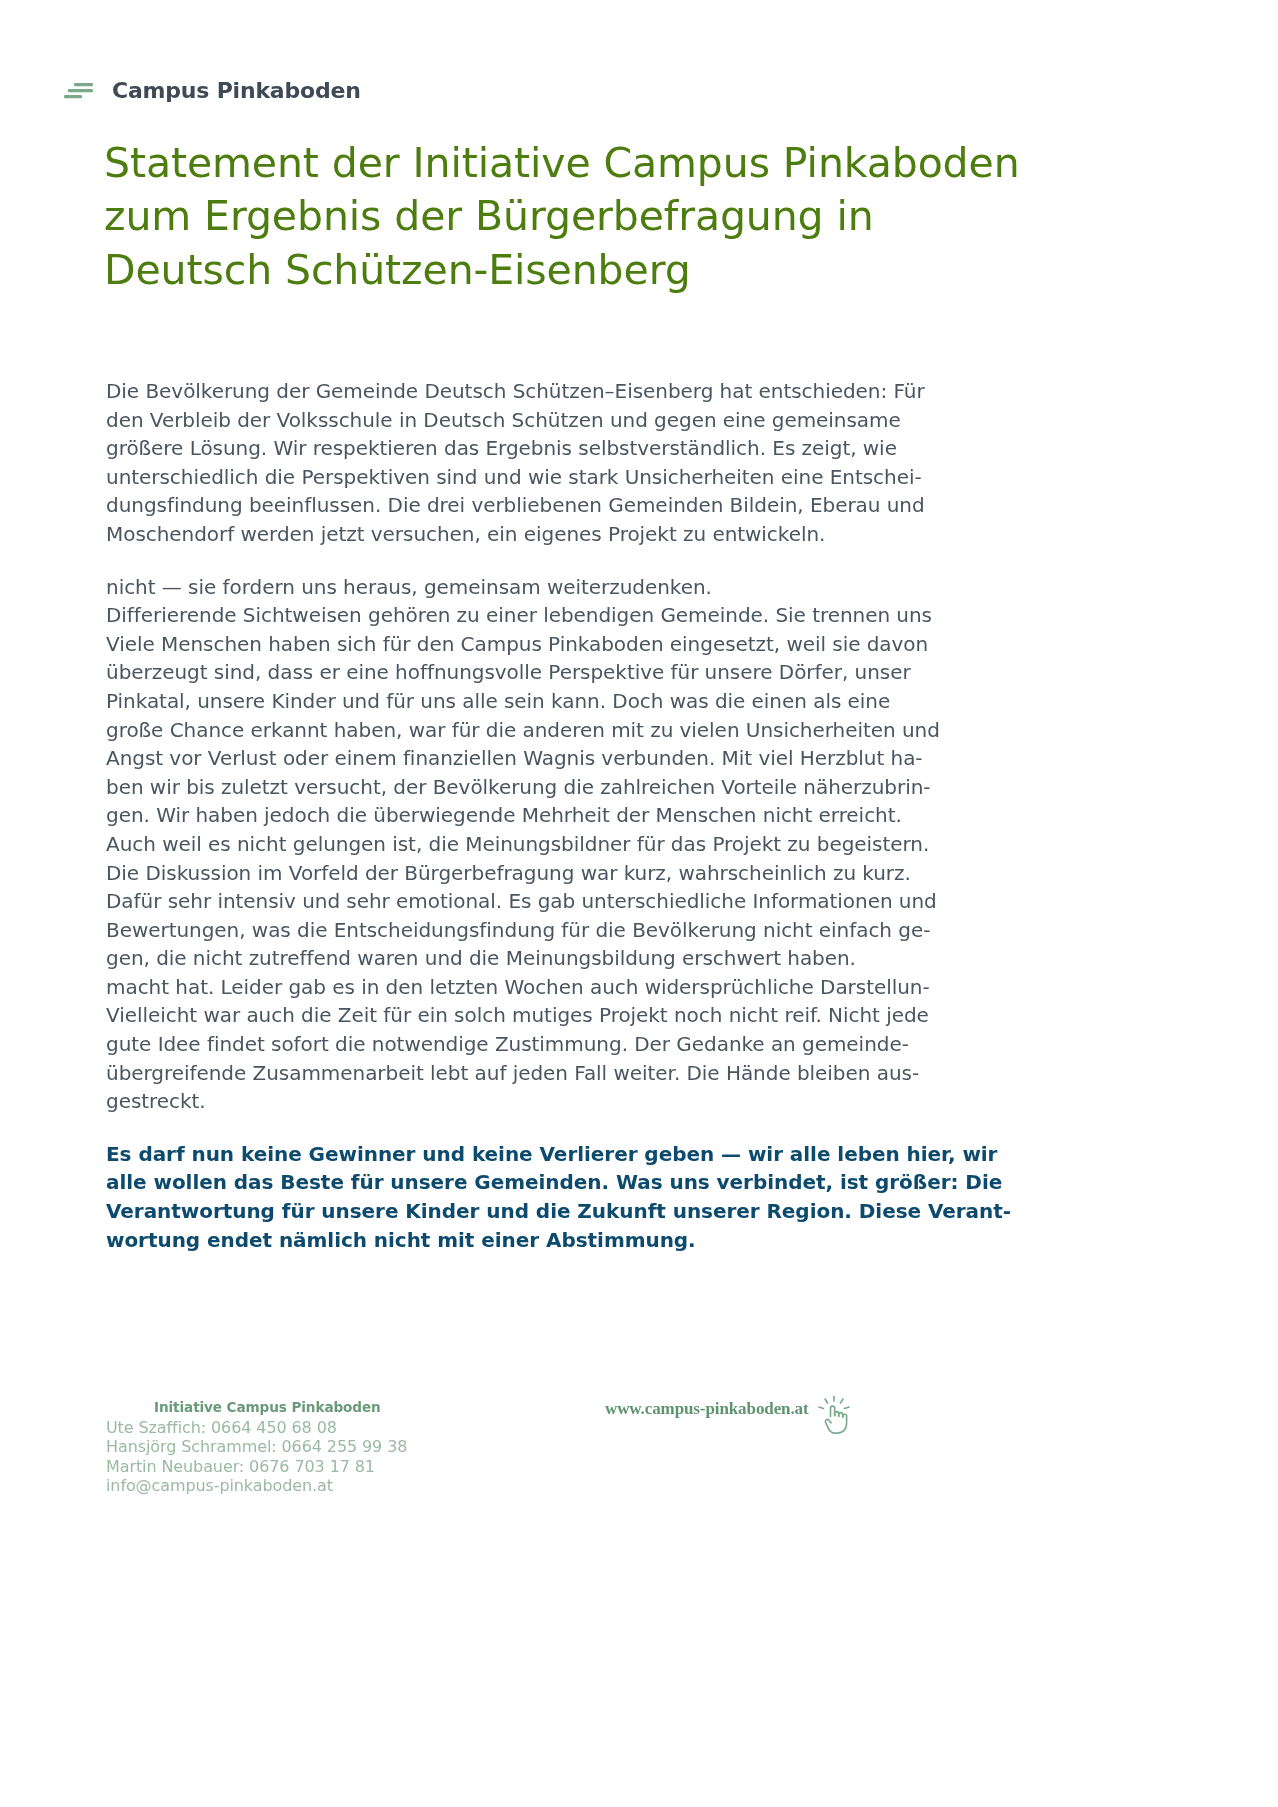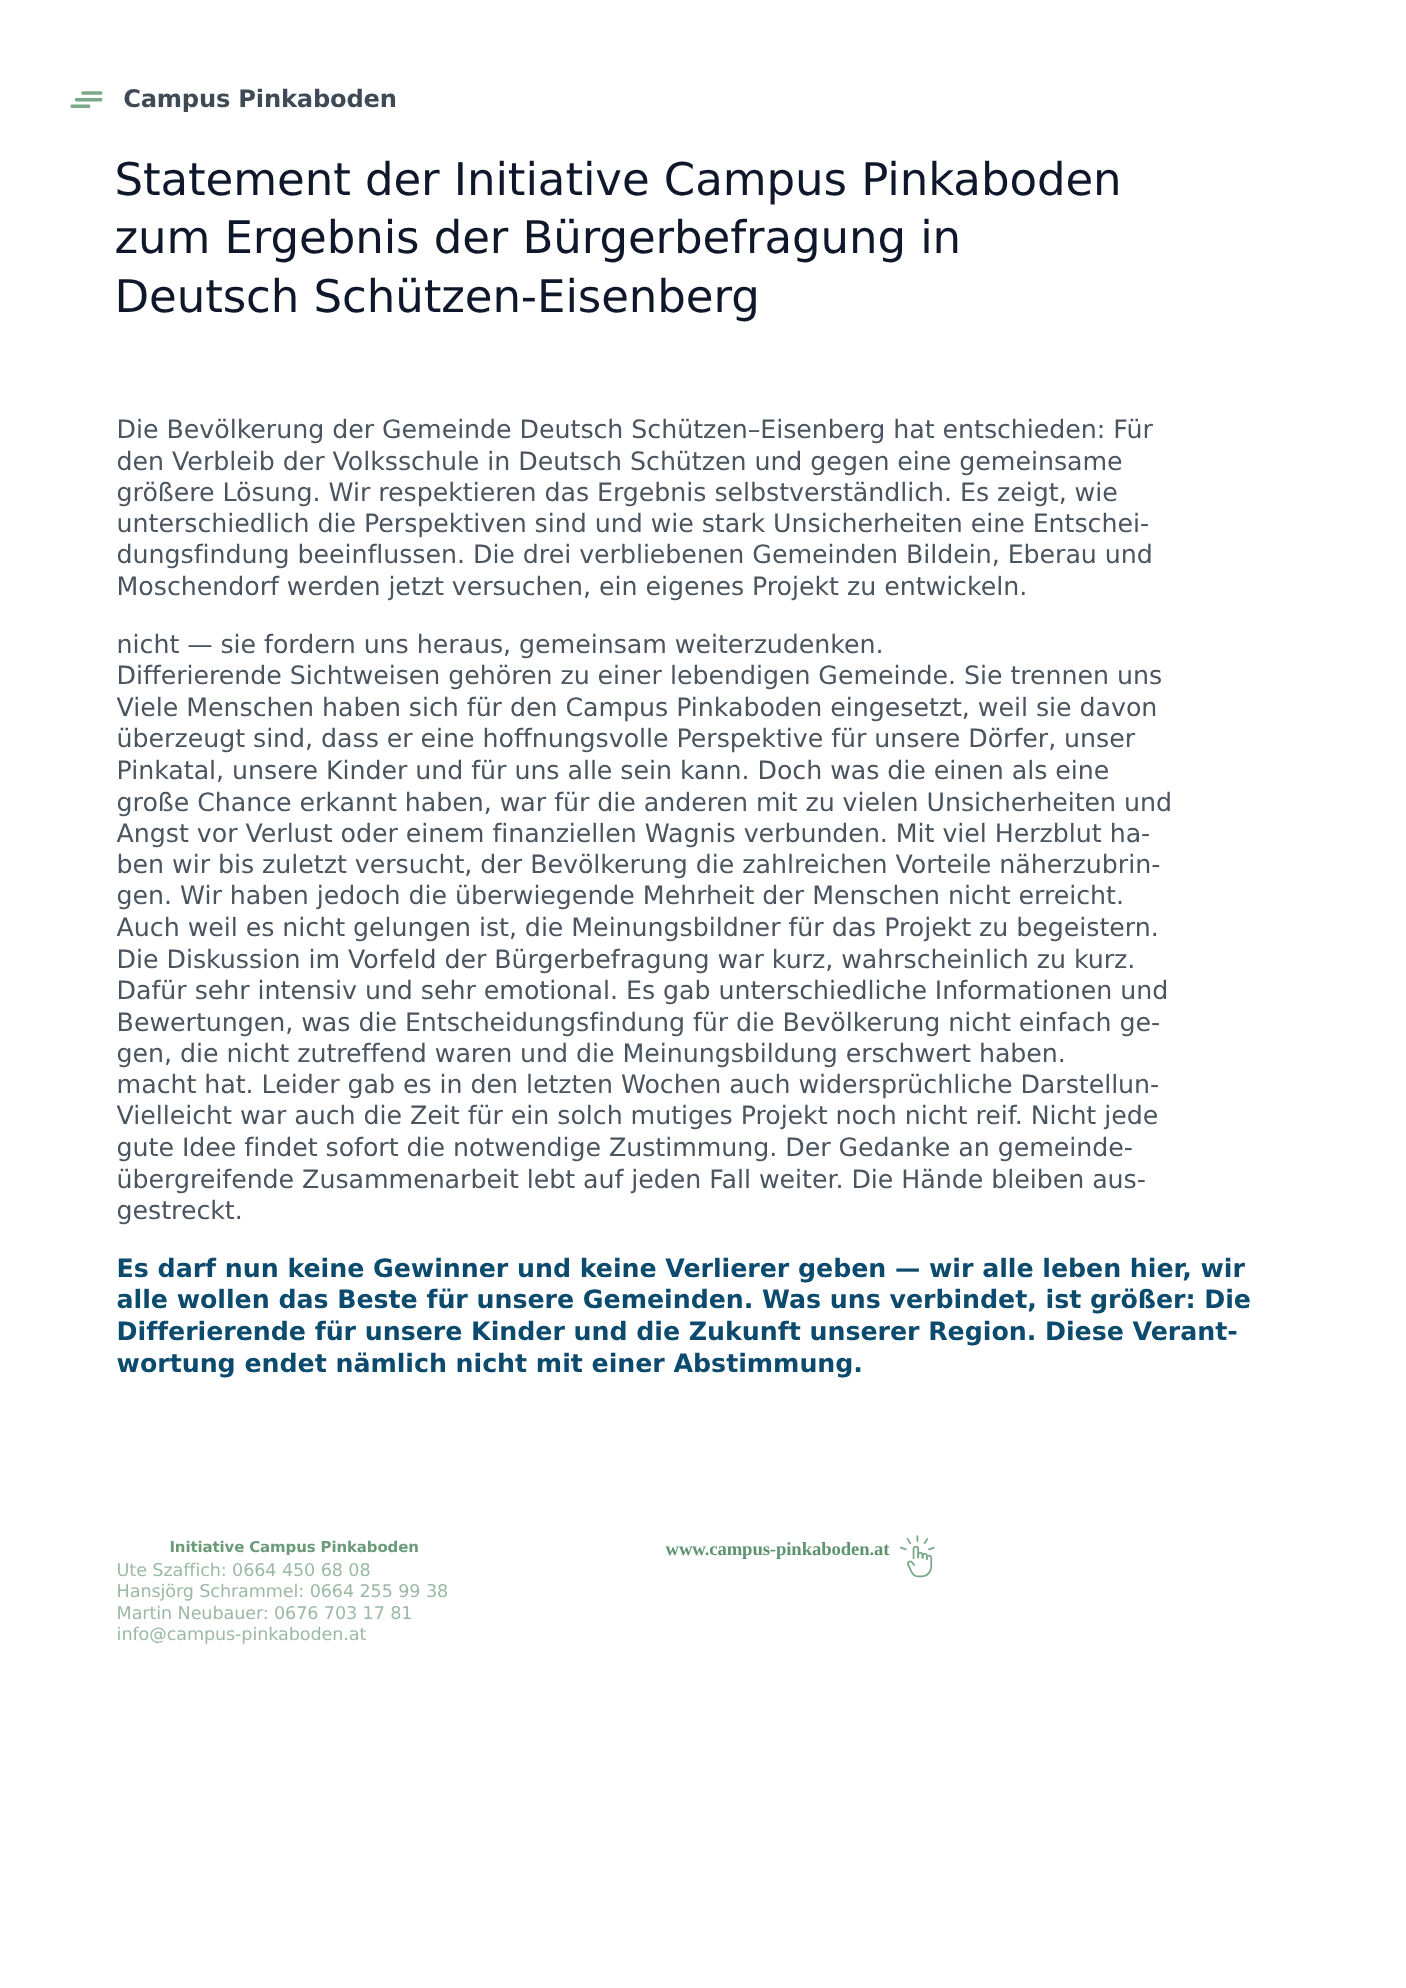--- a/index.html
+++ b/index.html
@@ -50,35 +50,35 @@
 
   
   .title {
     position: absolute;
     left: 104px;
     top: 137px;
     width: 950px;
     font-size: 41px;
     line-height: 1.30;
     font-weight: normal;
-    color: #0f172a;
+    color: #4d7c0f;
     letter-spacing: -0.1px;
   }
   .title .tline { display: block; white-space: nowrap; }
 
   
   .body-copy {
     position: absolute;
     left: 106px;
     top: 377px;
     width: 800px;
   }
 
   .para {
-    font-size: 23px;
+    font-size: 20px;
     line-height: 28.6px;
     color: #4b5560;
     margin-bottom: 24px;
     letter-spacing: -0.05px;
   }
   .para:last-child { margin-bottom: 0; }
 
   .para .ln { display: block; white-space: nowrap; }
 
   .para.bold {
@@ -186,21 +186,21 @@
       <span class="ln">macht hat. Leider gab es in den letzten Wochen auch widersprüchliche Darstellun-</span>
       <span class="ln">Vielleicht war auch die Zeit für ein solch mutiges Projekt noch nicht reif. Nicht jede</span>
       <span class="ln">gute Idee findet sofort die notwendige Zustimmung. Der Gedanke an gemeinde-</span>
       <span class="ln">übergreifende Zusammenarbeit lebt auf jeden Fall weiter. Die Hände bleiben aus-</span>
       <span class="ln">gestreckt.</span>
     </p>
 
     <p class="para bold">
       <span class="ln">Es darf nun keine Gewinner und keine Verlierer geben — wir alle leben hier, wir</span>
       <span class="ln">alle wollen das Beste für unsere Gemeinden. Was uns verbindet, ist größer: Die</span>
-      <span class="ln">Differierende für unsere Kinder und die Zukunft unserer Region. Diese Verant-</span>
+      <span class="ln">Verantwortung für unsere Kinder und die Zukunft unserer Region. Diese Verant-</span>
       <span class="ln">wortung endet nämlich nicht mit einer Abstimmung.</span>
     </p>
 
   </div>
 
   <div class="footer-contact">
     <div class="footer-org">Initiative Campus Pinkaboden</div>
     <div class="footer-line">Ute Szaffich: 0664 450 68 08</div>
     <div class="footer-line">Hansjörg Schrammel: 0664 255 99 38</div>
     <div class="footer-line">Martin Neubauer: 0676 703 17 81</div>

